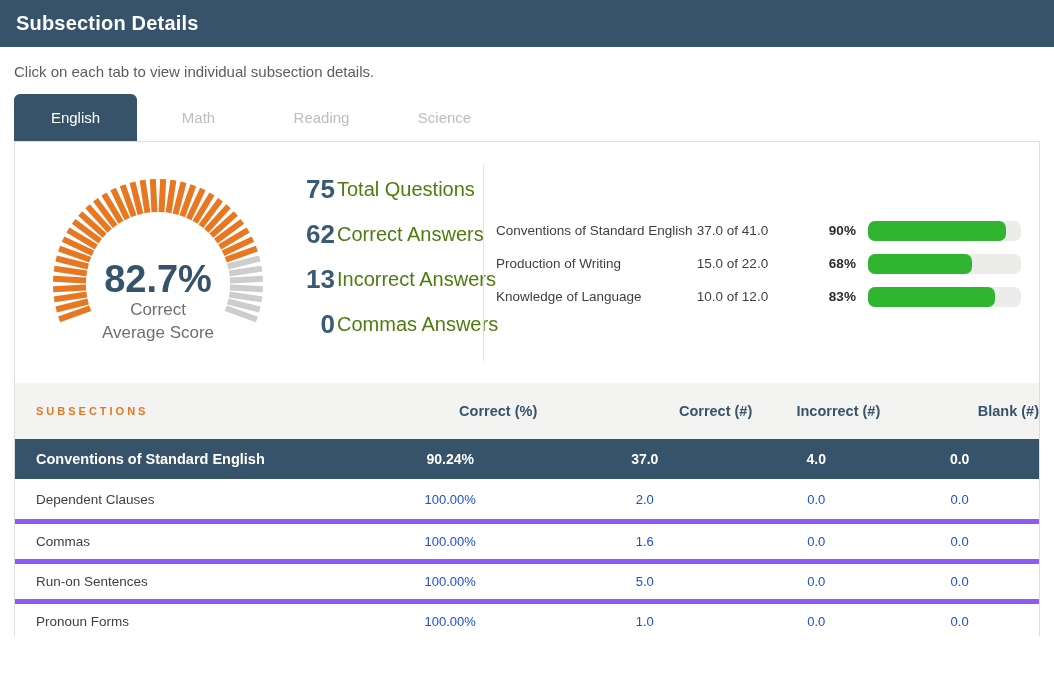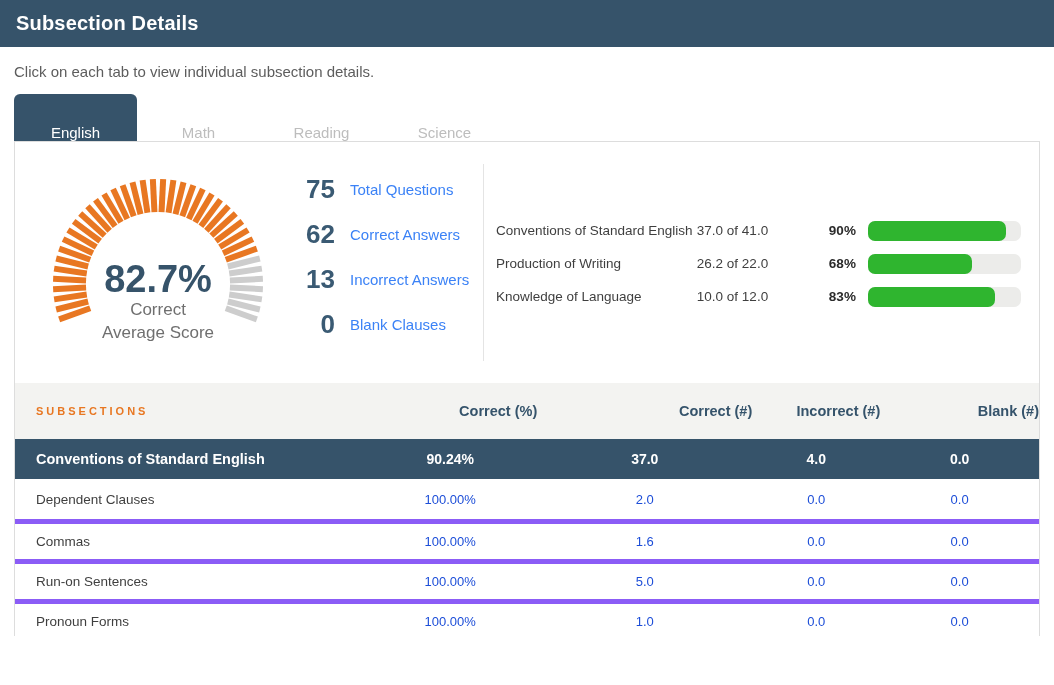--- a/index.html
+++ b/index.html
@@ -17,21 +17,21 @@
   }
   .header-bar h1 { color: #fff; font-size: 20px; font-weight: 700; letter-spacing: .2px; }
 
   
   .subtitle { margin: 16px 0 14px 14px; font-size: 15px; color: #5d5d5d; }
 
   
   .tabs { display: flex; margin-left: 14px; height: 47px; }
   .tab {
     width: 123px; height: 47px;
-    display: flex; align-items: flex-end; justify-content: center;
+    display: flex; align-items: center; justify-content: center;
     font-size: 15px; color: #bdbdbd; cursor: pointer;
     border-radius: 6px 6px 0 0;
   }
   .tab.active { background: #36536A; color: #fff; }
 
   
   .card {
     margin: 0 14px; border: 1px solid #ddd; border-bottom: none;
     background: #fff; height: 495px; overflow: hidden;
   }
@@ -41,21 +41,21 @@
   .gauge-wrap { position: absolute; left: 18px; top: 30px; width: 250px; height: 185px; }
   .gauge-svg { position: absolute; left: 0; top: 0; }
   .gauge-pct { position: absolute; top: 86px; width: 100%; text-align: center;
                font-size: 38px; font-weight: 700; color: #35536B; }
   .gauge-caption { position: absolute; top: 126px; width: 100%; text-align: center;
                    font-size: 17px; color: #6f6f6f; line-height: 23px; }
 
   .stats { position: absolute; left: 278px; top: 32px; }
   .stat-row { display: flex; align-items: center; height: 31px; margin-bottom: 14px; }
   .stat-num { width: 42px; text-align: right; font-size: 26px; font-weight: 700; color: #3A5A73; }
-  .stat-label { margin-left: 15px; font-size: 15px; color: #3b82f6; }
+  .stat-label { margin-left: 2px; font-size: 20px; color: #4d7c0f; }
 
   .v-divider { position: absolute; left: 468px; top: 22px; bottom: 22px; width: 1px; background: #e4e4e4; }
 
   .categories { position: absolute; left: 469px; top: 72px; right: 18px; }
   .cat-row { display: flex; align-items: center; height: 33px; padding-left: 12px; }
   .cat-name { width: 202px; font-size: 13.5px; color: #3f3f3f; }
   .cat-frac { width: 112px; font-size: 13.5px; color: #3f3f3f; }
   .cat-pct { width: 48px; text-align: right; font-size: 13.5px; font-weight: 700; color: #2b2b2b; margin-right: 12px; }
   .cat-track { width: 154px; height: 20px; background: #ECECEA; border-radius: 7px; position: relative; }
   .cat-fill { height: 20px; background: #2FB52F; border-radius: 7px; }
@@ -163,38 +163,38 @@
       <div class="stat-row">
         <span class="stat-num">62</span>
         <span class="stat-label">Correct Answers</span>
       </div>
       <div class="stat-row">
         <span class="stat-num">13</span>
         <span class="stat-label">Incorrect Answers</span>
       </div>
       <div class="stat-row">
         <span class="stat-num">0</span>
-        <span class="stat-label">Blank Clauses</span>
+        <span class="stat-label">Commas Answers</span>
       </div>
     </div>
 
     <div class="v-divider"></div>
 
     <div class="categories">
       <div class="cat-row">
         <span class="cat-name">Conventions of Standard English</span>
         <span class="cat-frac">37.0 of 41.0</span>
         <span class="cat-pct">90%</span>
         <span class="cat-track">
             <span class="cat-fill" style="display: block; width: 90%; background: rgb(47, 181, 47);"></span>
           </span>
       </div>
       <div class="cat-row">
         <span class="cat-name">Production of Writing</span>
-        <span class="cat-frac">26.2 of 22.0</span>
+        <span class="cat-frac">15.0 of 22.0</span>
         <span class="cat-pct">68%</span>
         <span class="cat-track">
             <span class="cat-fill" style="display: block; width: 68%; background: rgb(47, 181, 47);"></span>
           </span>
       </div>
       <div class="cat-row">
         <span class="cat-name">Knowledge of Language</span>
         <span class="cat-frac">10.0 of 12.0</span>
         <span class="cat-pct">83%</span>
         <span class="cat-track">

